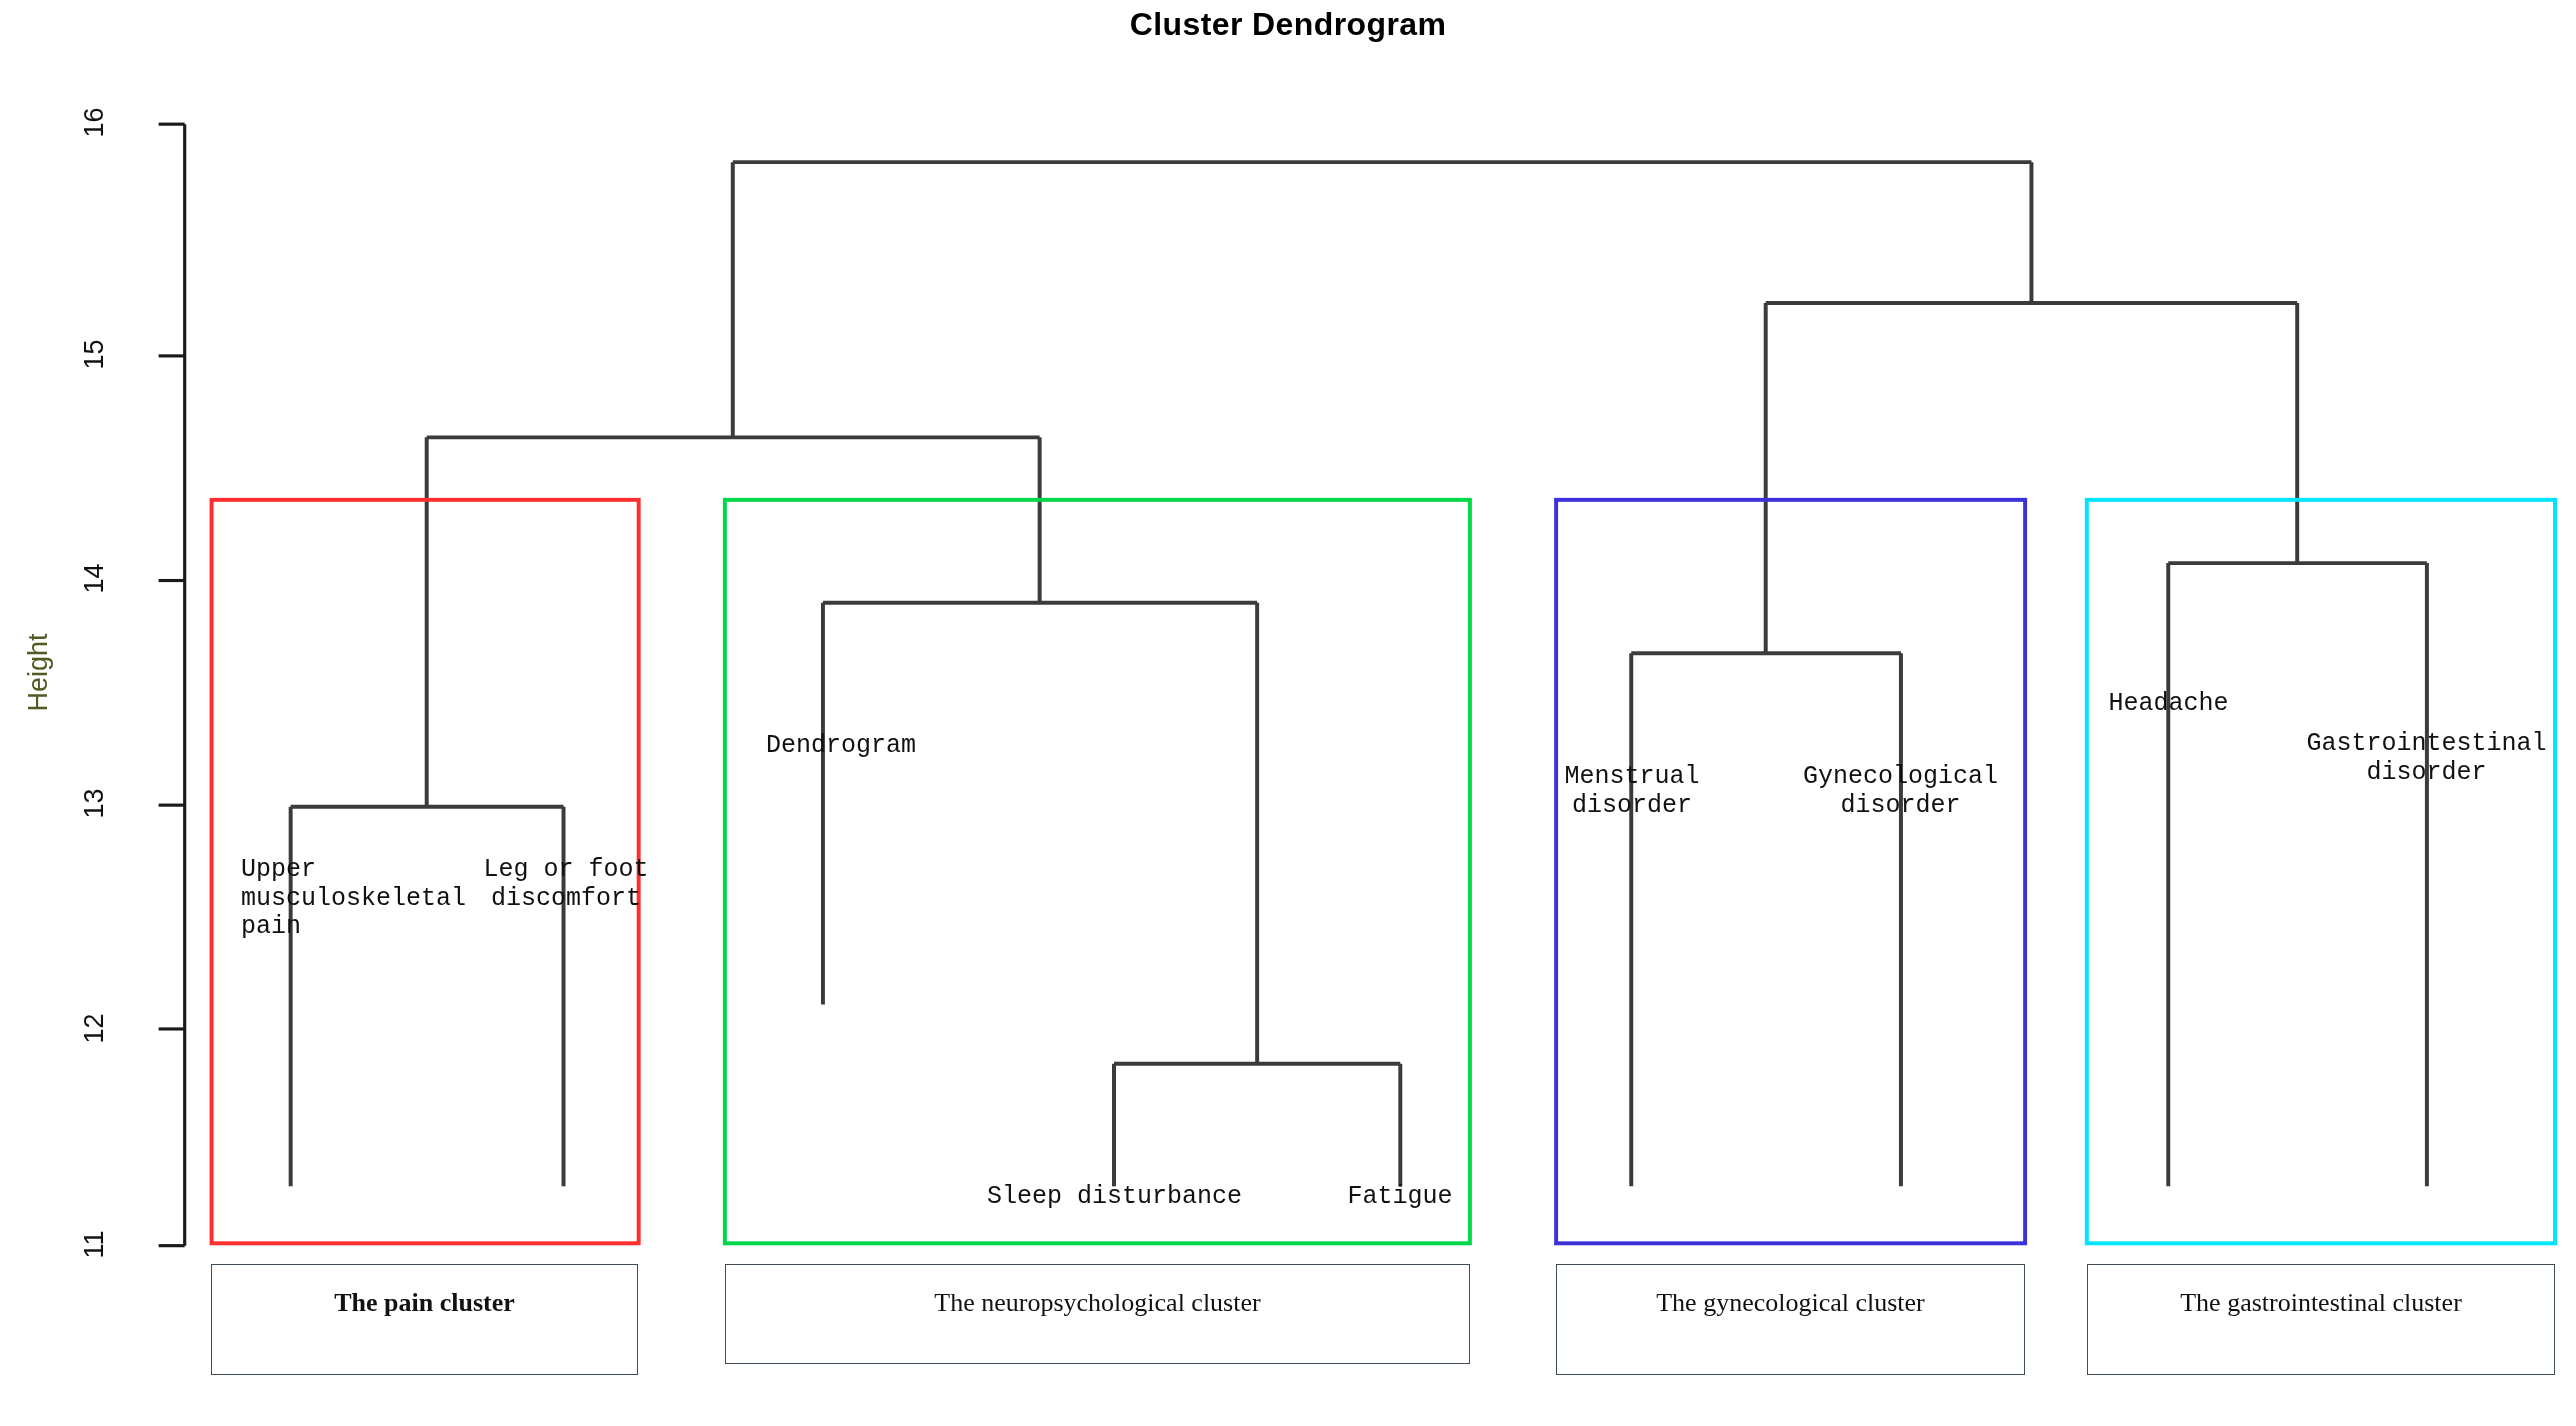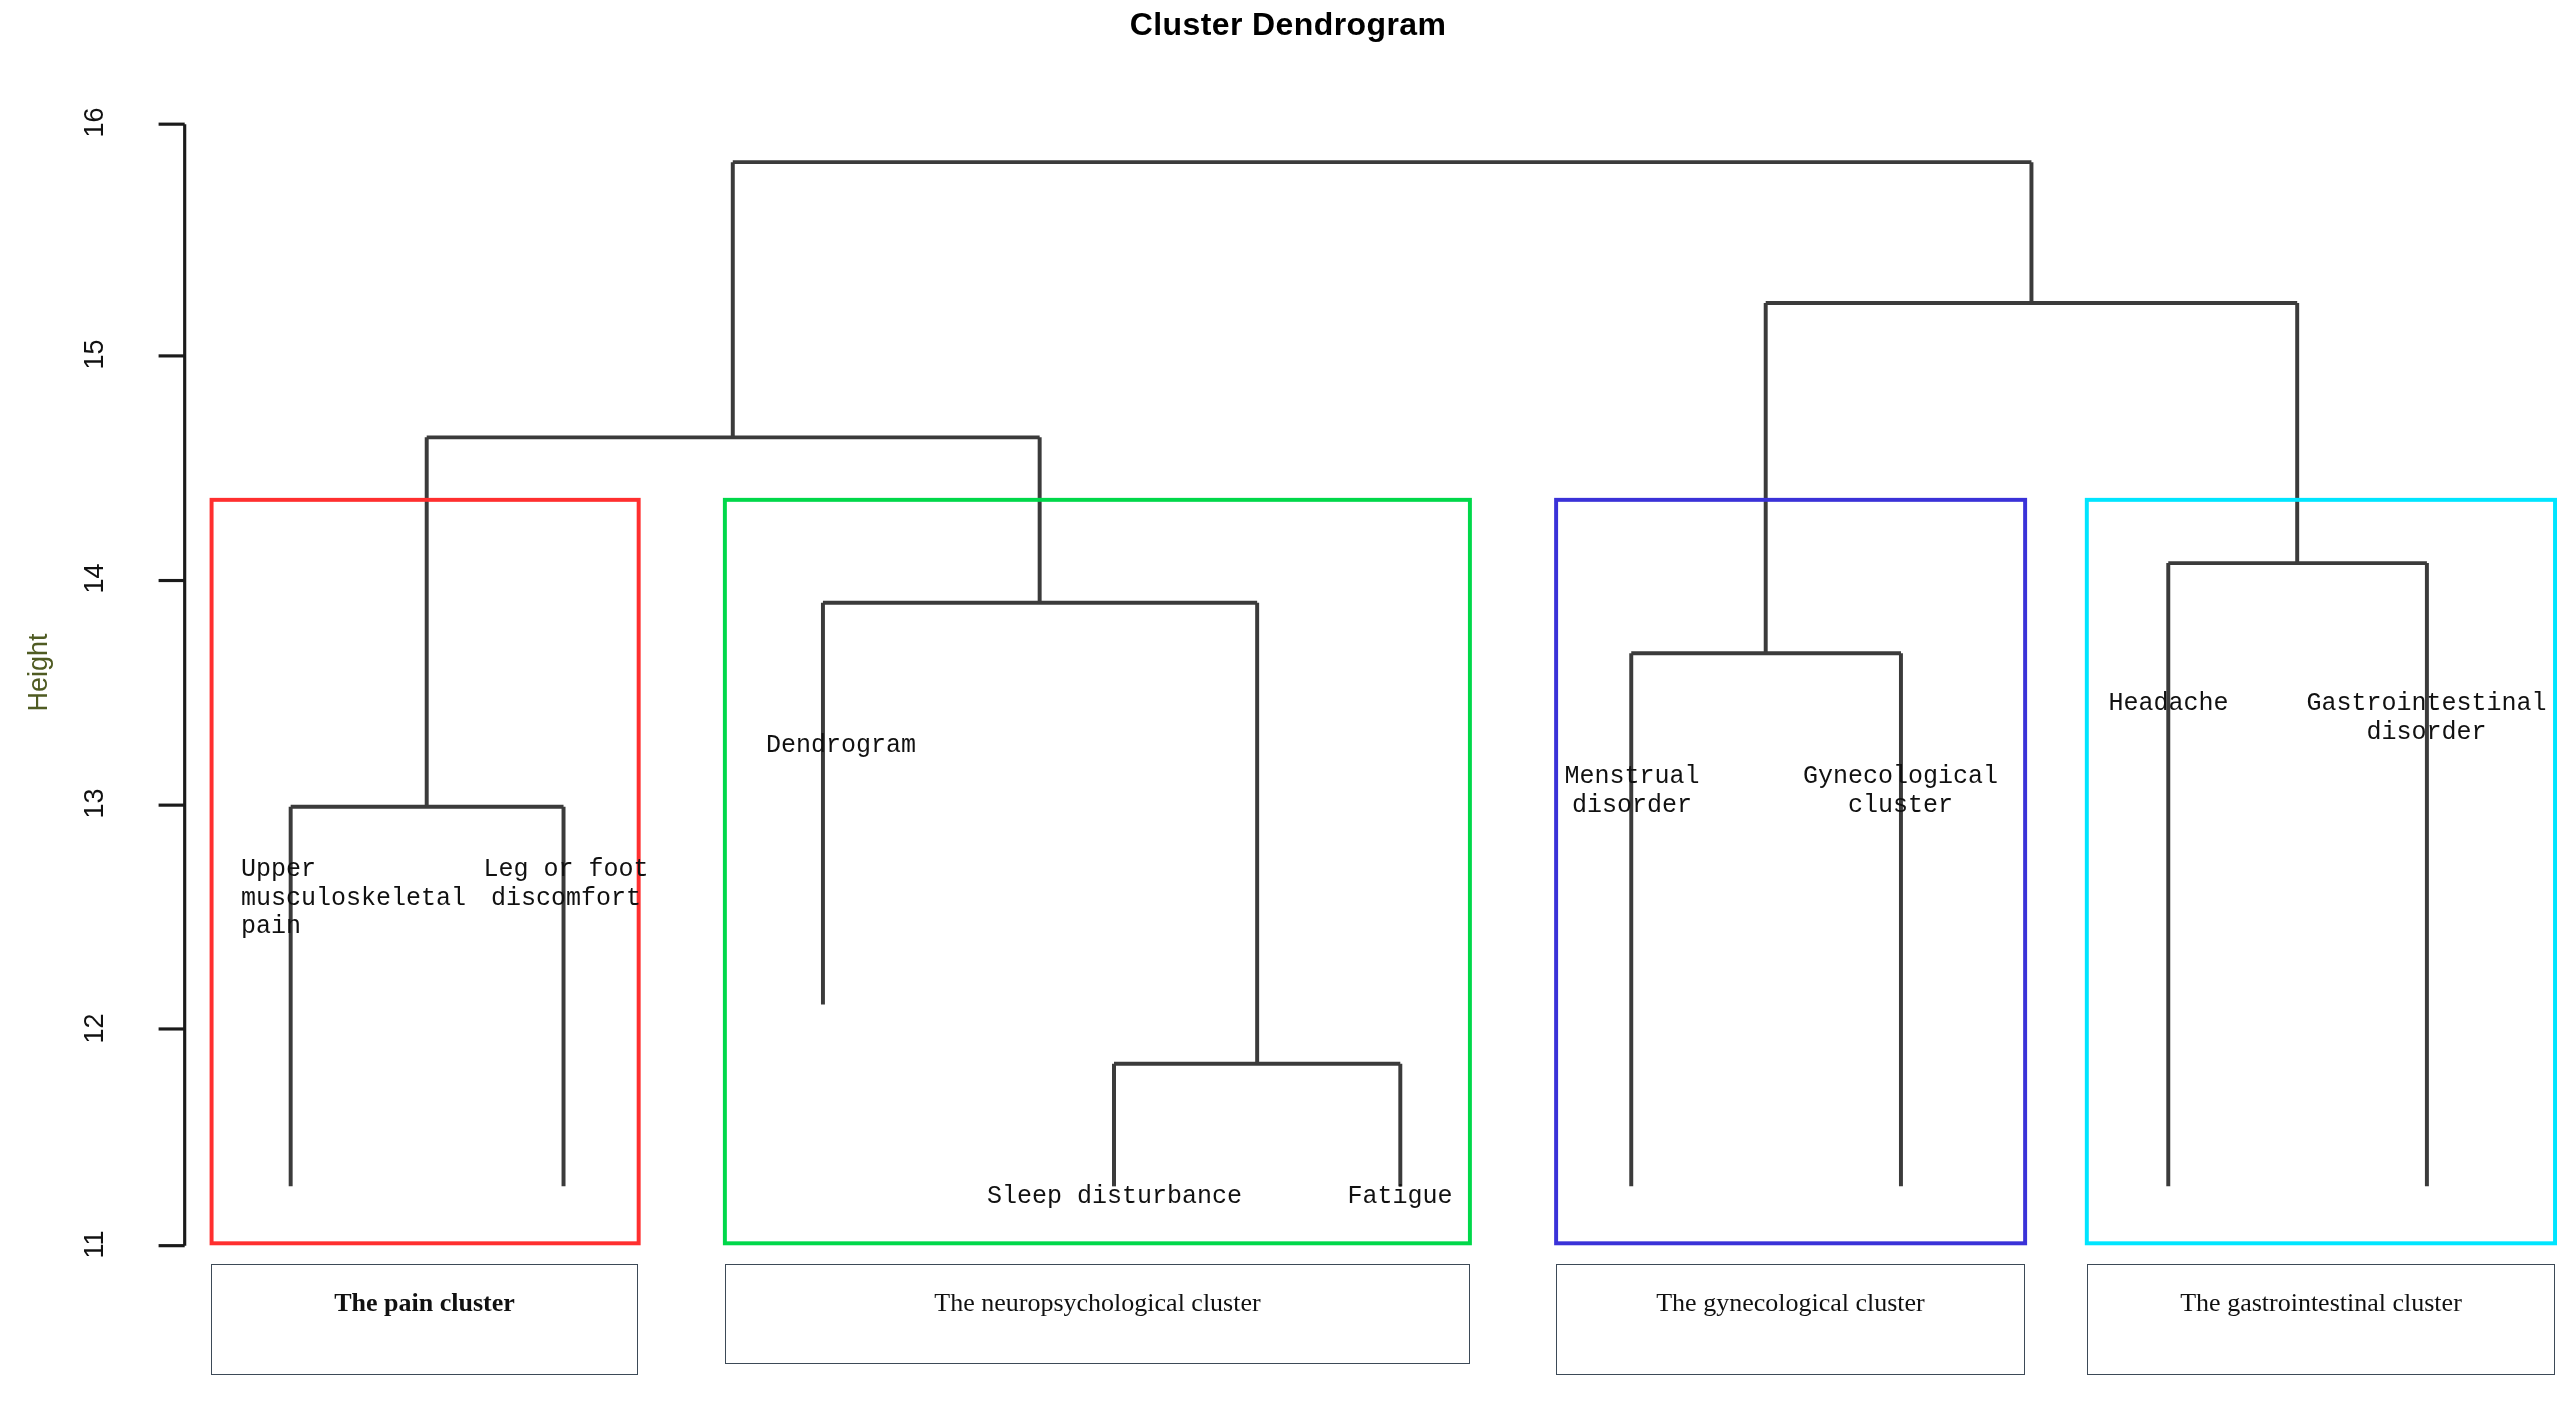--- a/index.html
+++ b/index.html
@@ -165,25 +165,25 @@
   <div class="leaf-label lft" style="left:766px; top:732px; width:237px;">Dendrogram</div>
 
   <div class="leaf-label ctr" style="left:972px; top:1183px; width:285px;">Sleep disturbance</div>
 
   <div class="leaf-label ctr" style="left:1305px; top:1183px; width:190px;">Fatigue</div>
 
   <div class="leaf-label ctr" style="left:1521px; top:763px; width:222px; white-space:pre-line;">Menstrual
 disorder</div>
 
   <div class="leaf-label ctr" style="left:1770px; top:763px; width:261px; white-space:pre-line;">Gynecological
-cluster</div>
+disorder</div>
 
   <div class="leaf-label ctr" style="left:2065px; top:690px; width:207px;">Headache</div>
 
-  <div class="leaf-label ctr" style="left:2288px; top:690px; width:277px; white-space:pre-line;text-align:center;">Gastrointestinal
+  <div class="leaf-label ctr" style="left:2288px; top:730px; width:277px; white-space:pre-line;text-align:center;">Gastrointestinal
 disorder</div>
 
   <div class="cluster-box" style="left:211px; top:1264px; width:427px; height:111px;font-weight:bold;">
     <span>The pain cluster</span>
   </div>
 
   <div class="cluster-box" style="left:725px; top:1264px; width:745px; height:100px;">
     <span>The neuropsychological  cluster</span>
   </div>
 

